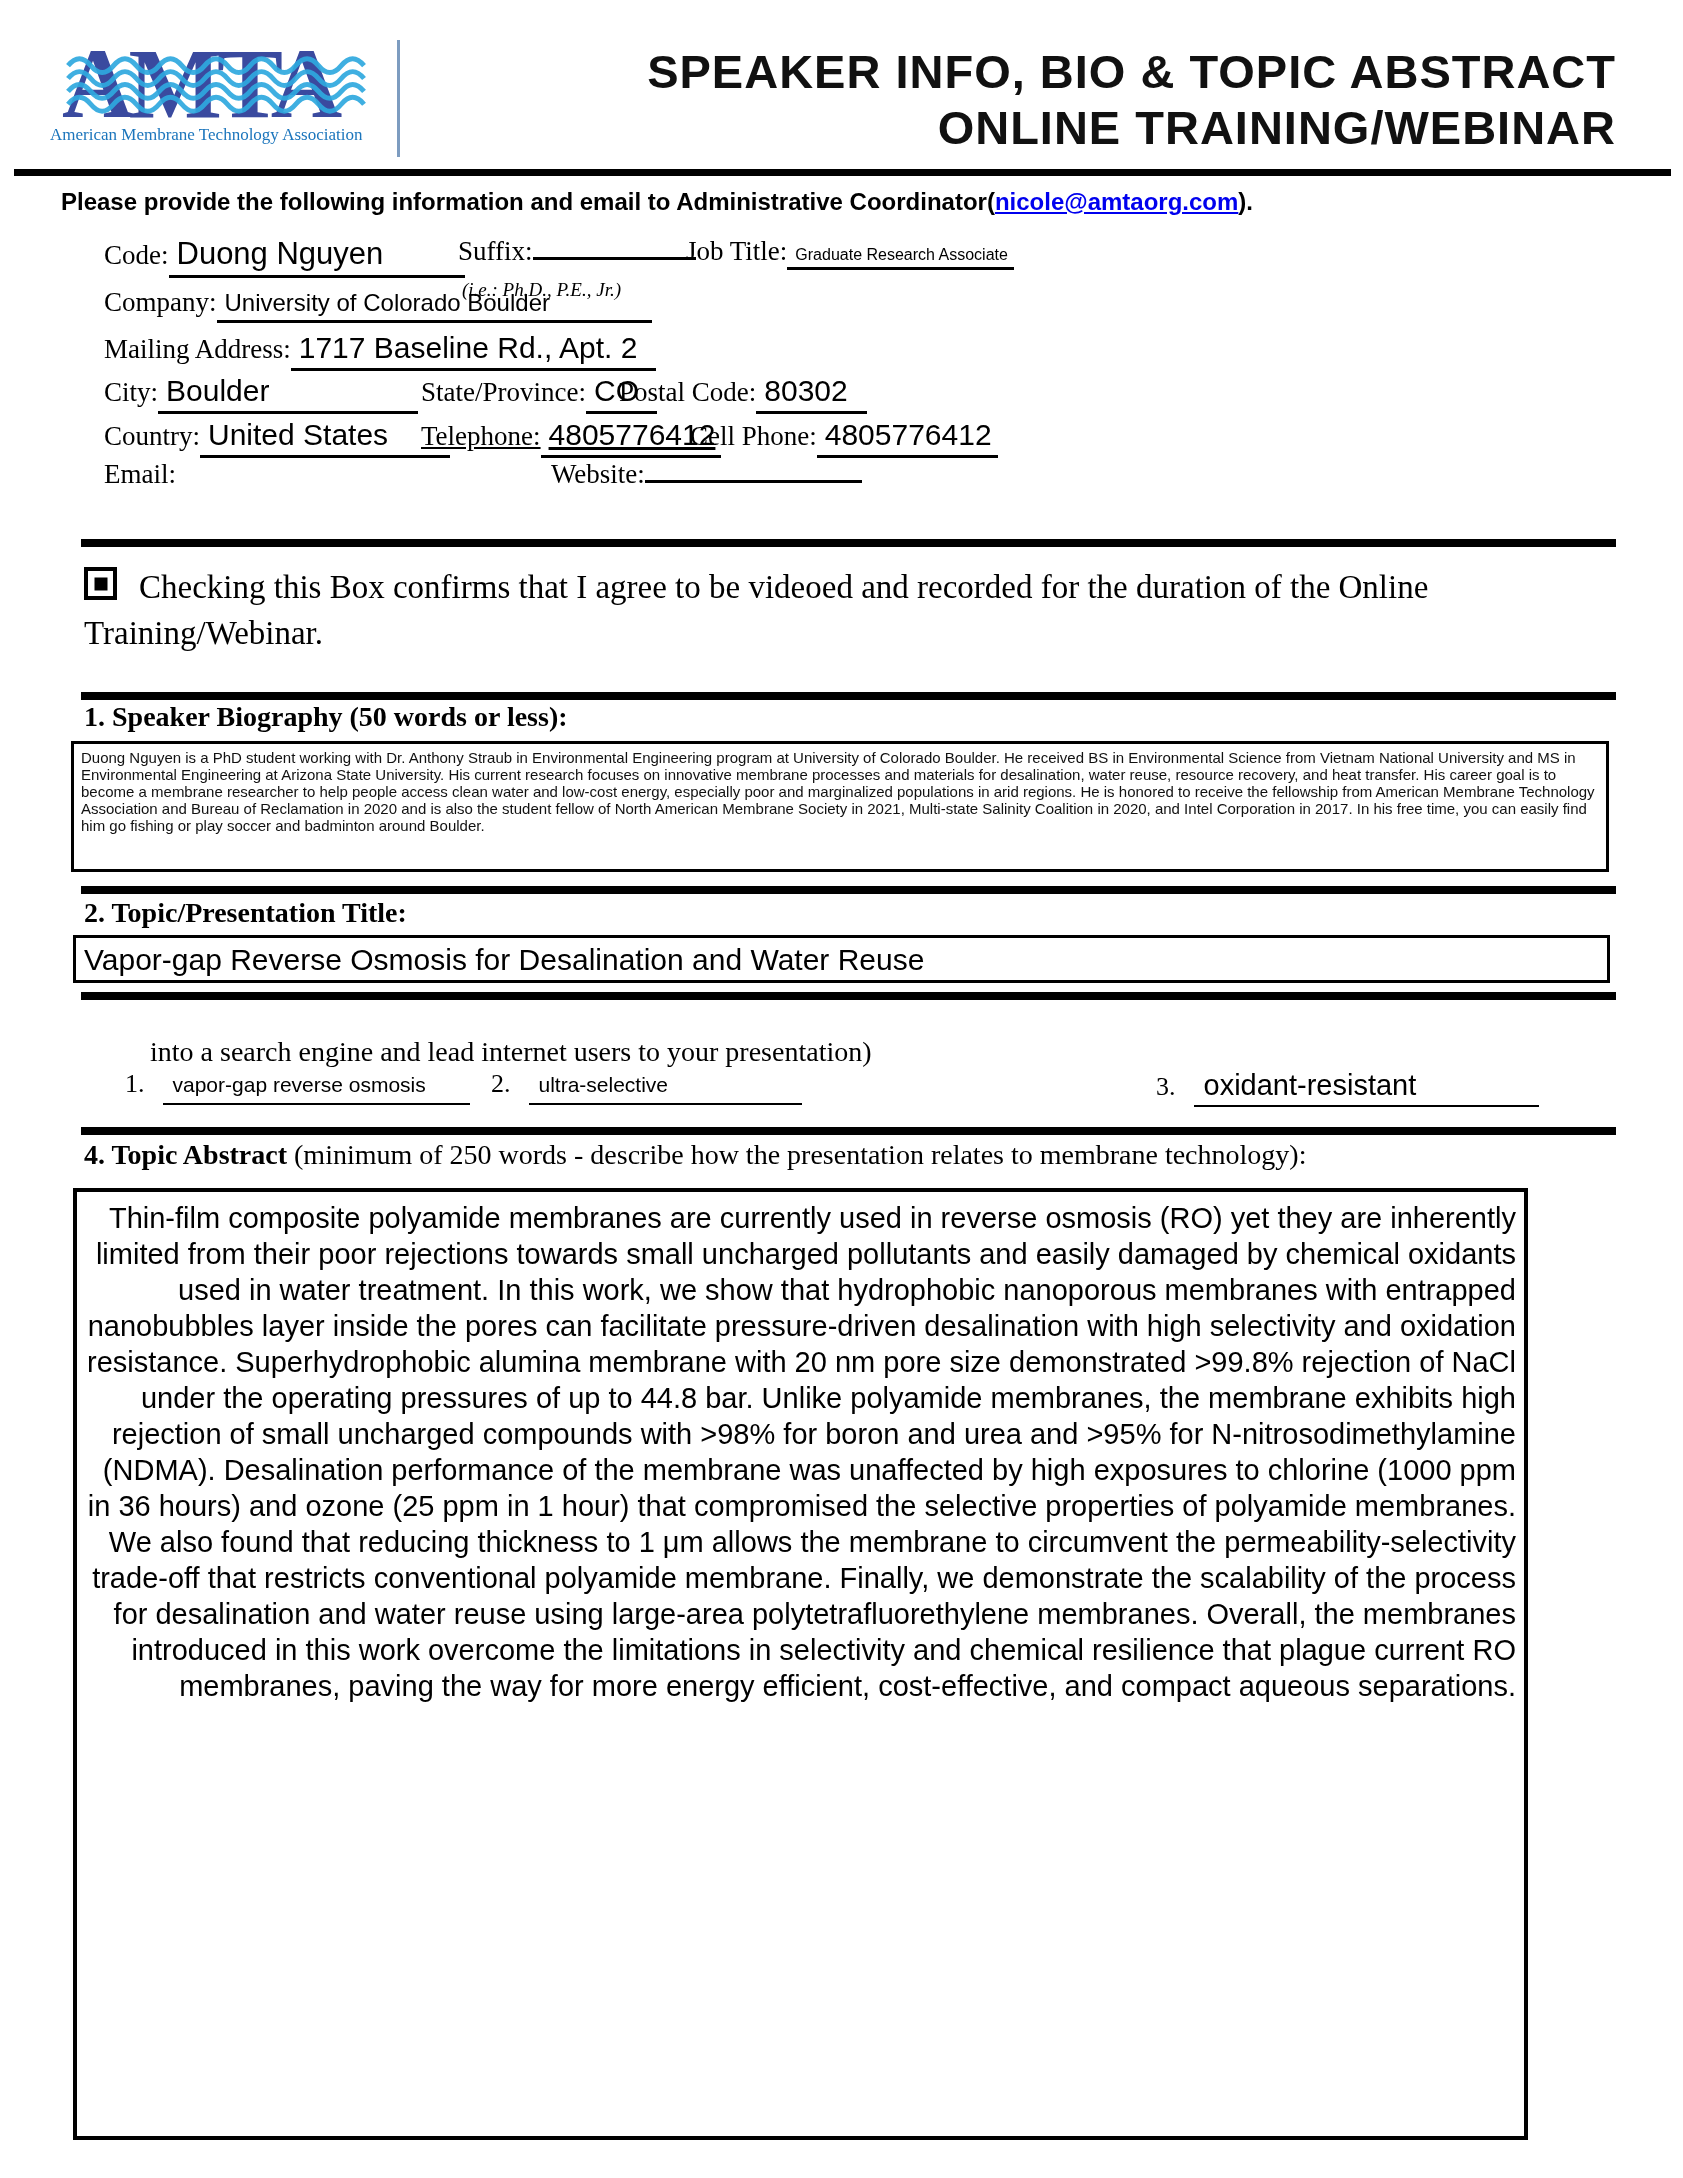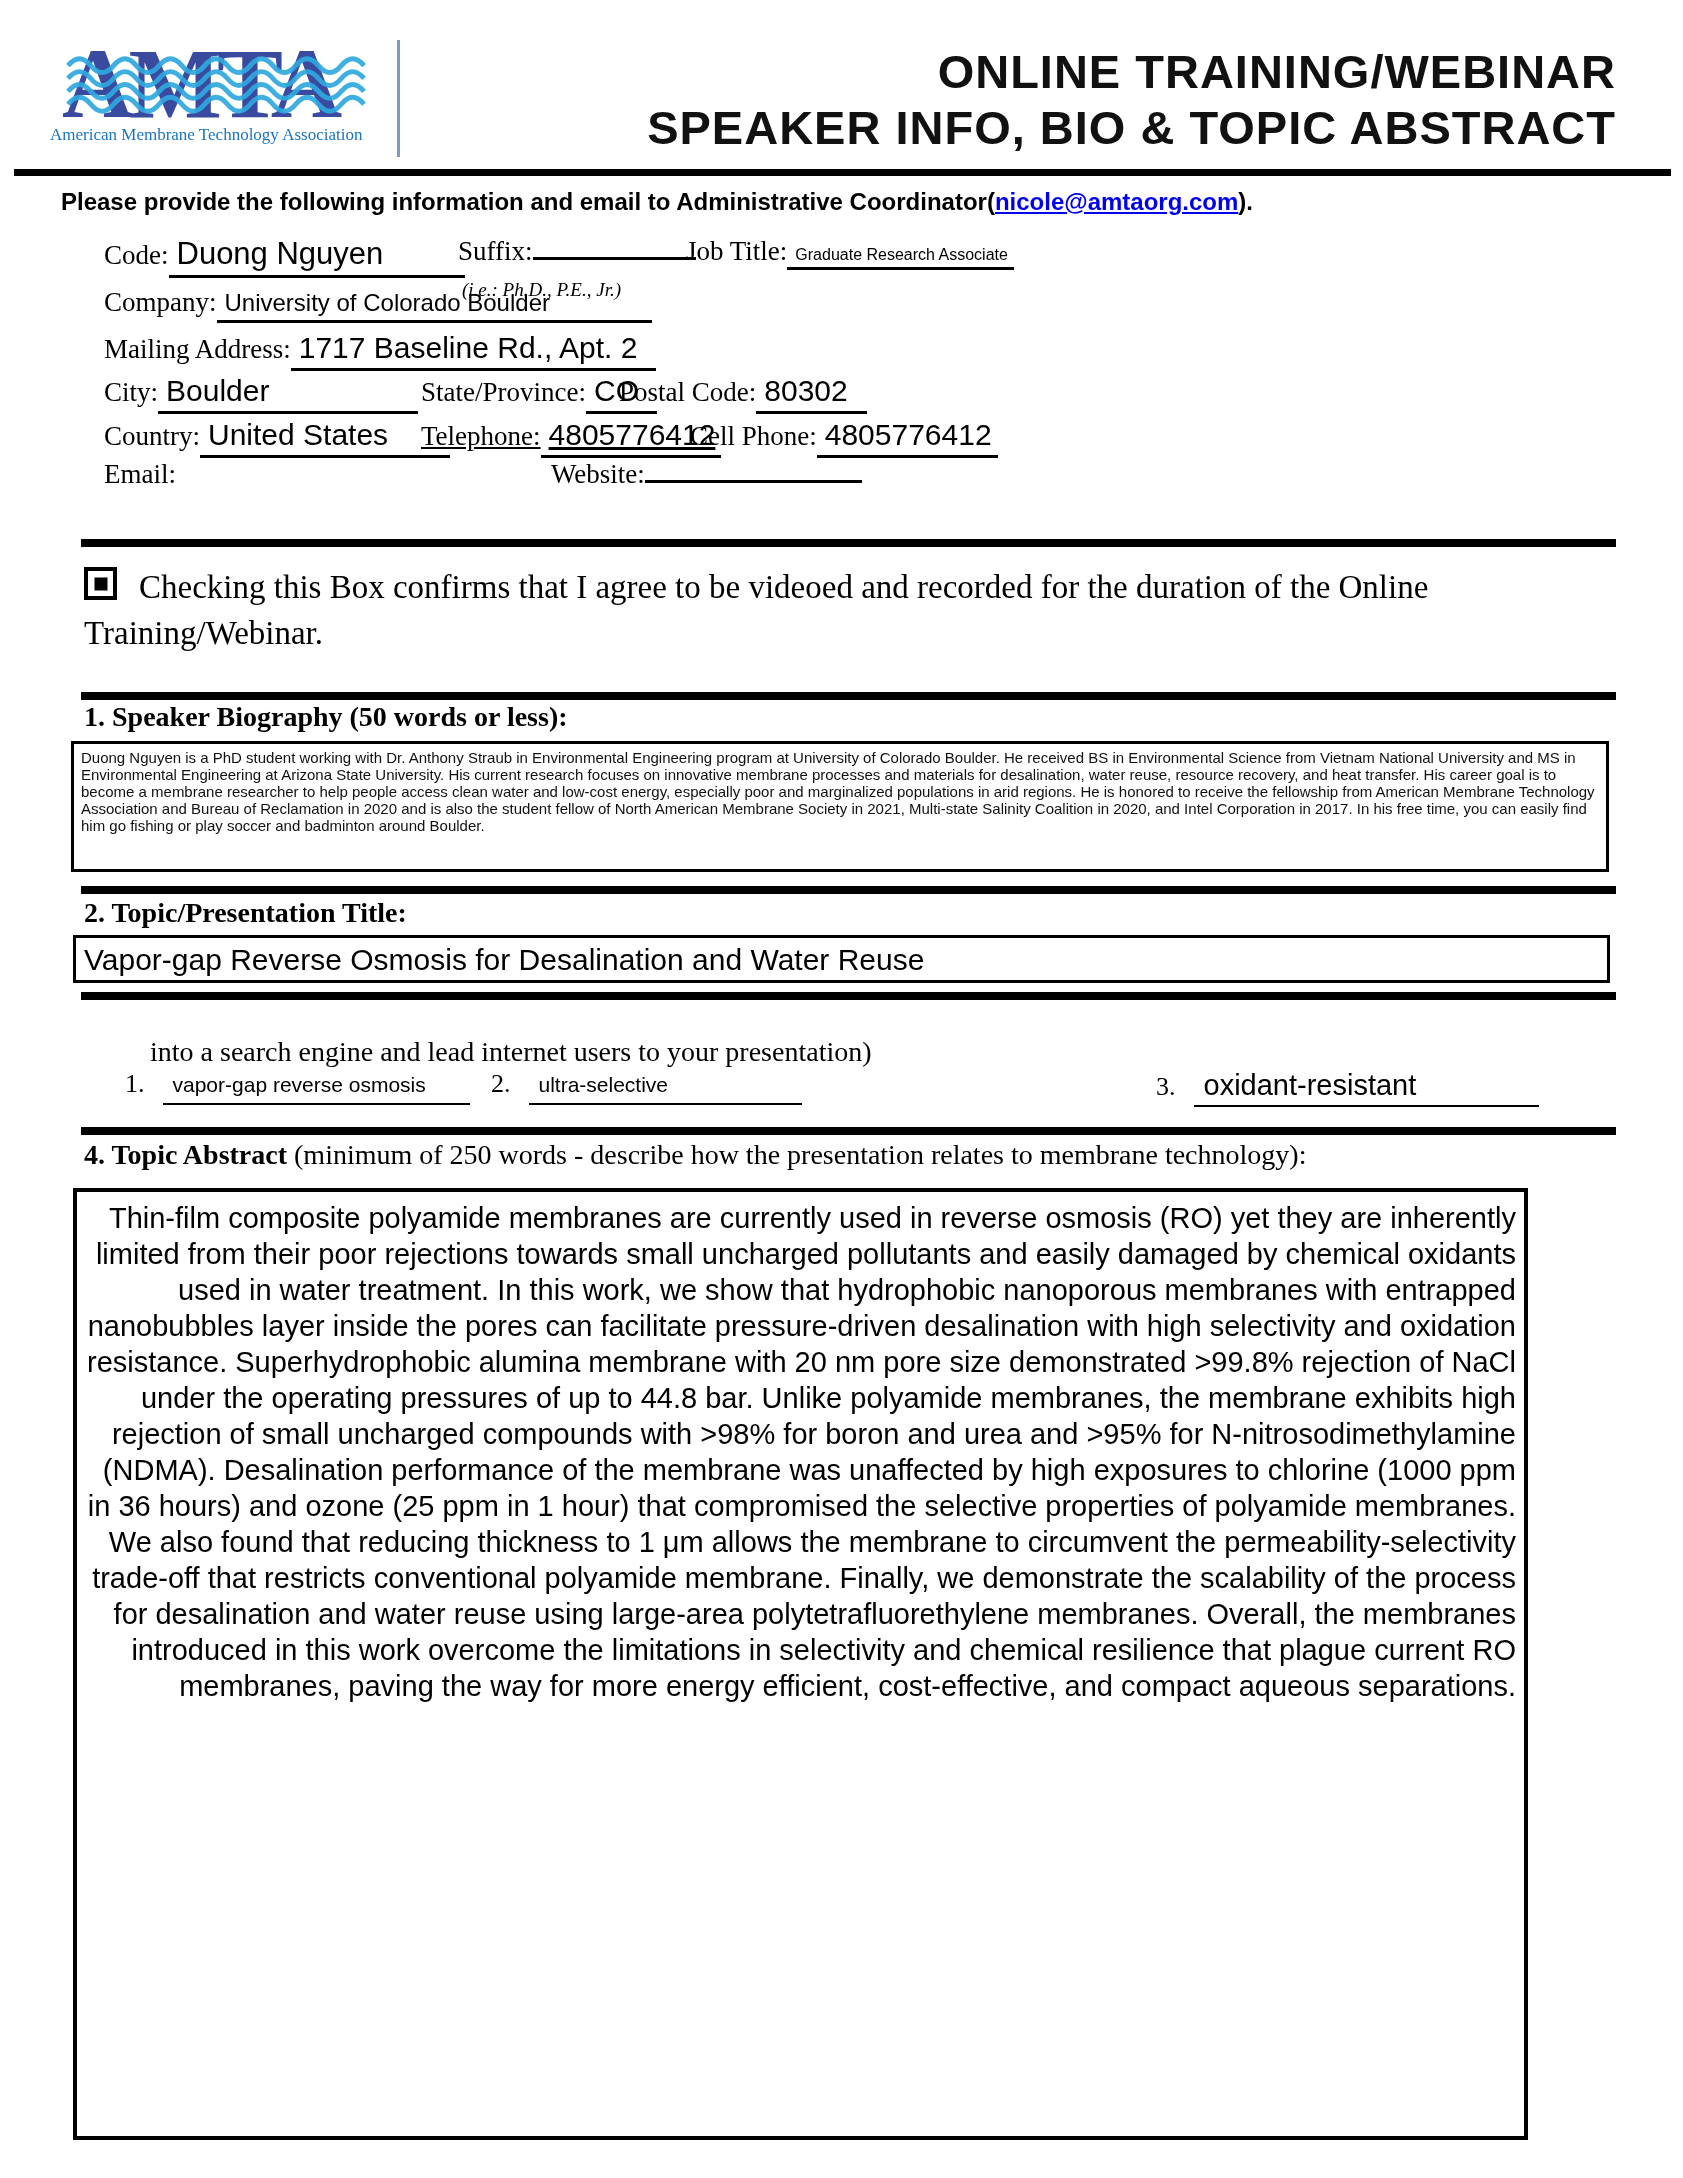--- a/index.html
+++ b/index.html
@@ -62,22 +62,22 @@
         <path d="M18,34 q11.5,-14 23,0 t23,0 t23,0 t23,0 t23,0 t23,0 t23,0 t23,0 t23,0 t23,0 t23,0 t23,0 t23,0"></path>
         <path d="M18,47 q11.5,-14 23,0 t23,0 t23,0 t23,0 t23,0 t23,0 t23,0 t23,0 t23,0 t23,0 t23,0 t23,0 t23,0"></path>
         <path d="M18,60 q11.5,-14 23,0 t23,0 t23,0 t23,0 t23,0 t23,0 t23,0 t23,0 t23,0 t23,0 t23,0 t23,0 t23,0"></path>
         <path d="M18,73 q11.5,-14 23,0 t23,0 t23,0 t23,0 t23,0 t23,0 t23,0 t23,0 t23,0 t23,0 t23,0 t23,0 t23,0"></path>
       </g>
     </svg>
   </div>
   <div id="logo-subtitle">American Membrane Technology Association</div>
   <div id="header-divider"></div>
   <div id="title-block">
+    <div>SPEAKER INFO, BIO &amp; TOPIC ABSTRACT</div>
     <div>ONLINE TRAINING/WEBINAR</div>
-    <div>SPEAKER INFO, BIO &amp; TOPIC ABSTRACT</div>
   </div>
   <div id="header-rule"></div>
 
   <div id="intro"><span>Please provide the following information and email to Administrative Coordinator(</span><a>nicole@amtaorg.com</a><span>).</span></div>
 
   <div class="field" style="left:104px;top:236px;">
     <span class="flabel">Code:</span>
     <span class="fvalue" style="min-width:282px;font-size:31px;">Duong Nguyen</span>
   </div>
   <div class="field" style="left:458px;top:236px;">

